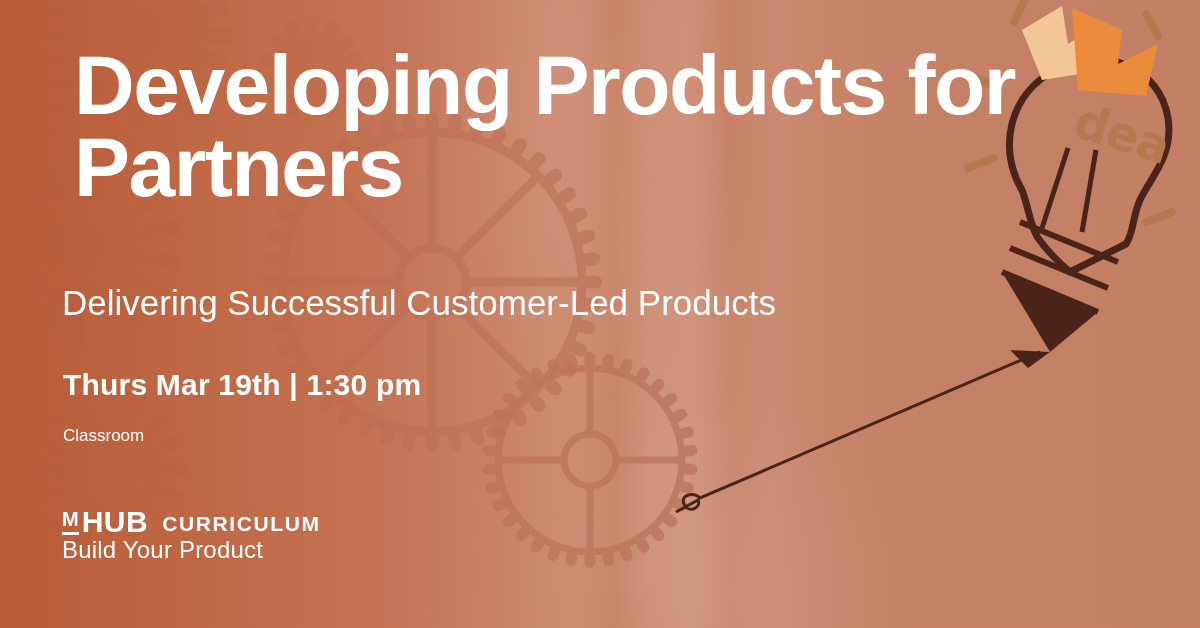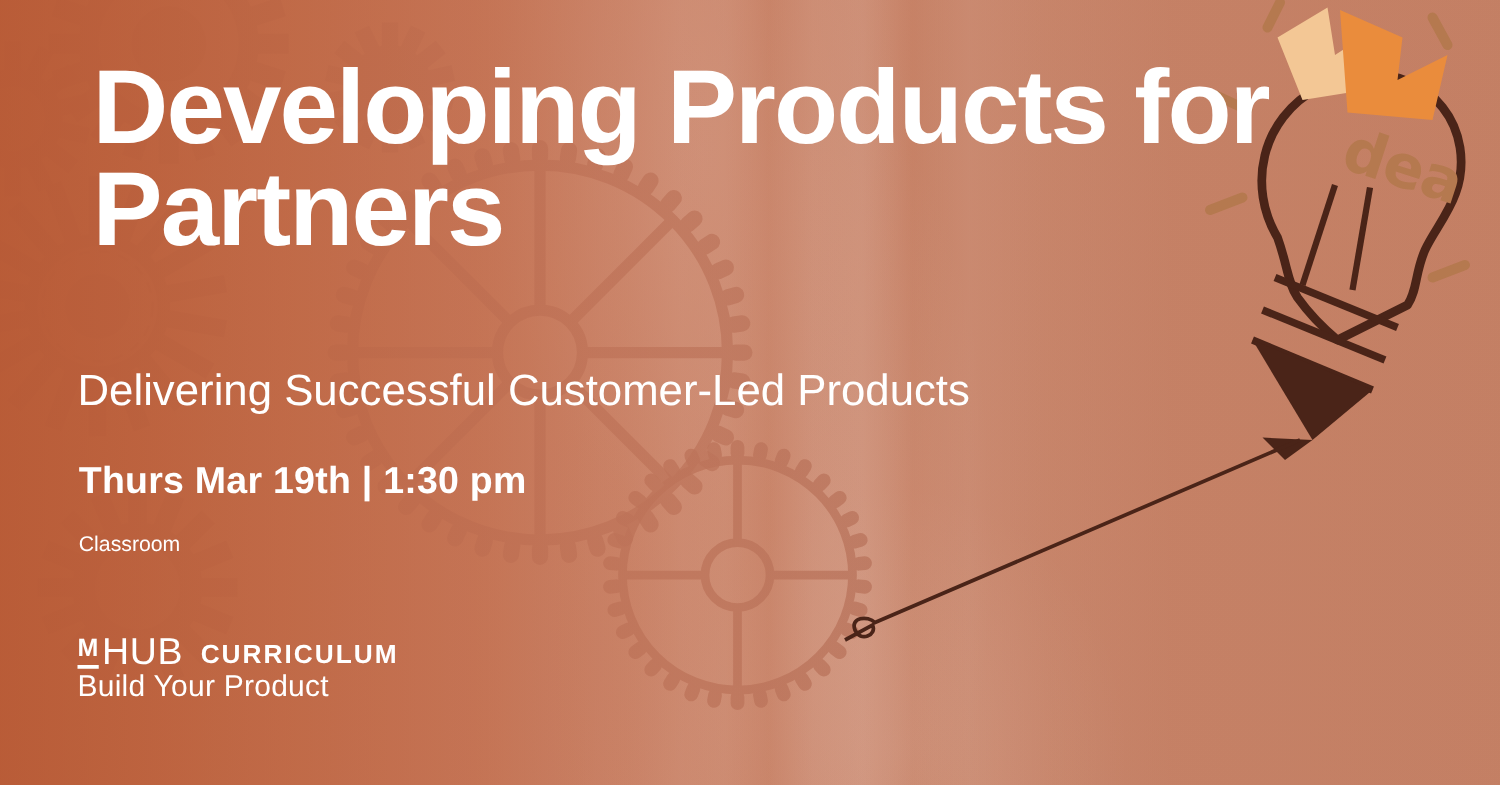--- a/index.html
+++ b/index.html
@@ -81,21 +81,21 @@
     font-size: 84px;
     font-weight: 700;
     line-height: 0.98;
     letter-spacing: -1.5px;
     white-space: pre-line;
     margin-left: 16px;
   }
   .subtitle {
     position: absolute;
     left: 62px;
-    top: 293px;
+    top: 283px;
     color: #ffffff;
     font-size: 35px;
     font-weight: 300;
     letter-spacing: 0px;
   }
   .datetime {
     position: absolute;
     left: 63px;
     top: 368px;
     color: #ffffff;
@@ -145,21 +145,21 @@
     letter-spacing: 0px;
     text-align: center;
   }
   .logo-m-bar {
     height: 3px;
     background: #ffffff;
     margin-top: 3px;
   }
   .logo-hub {
     font-size: 30px;
-    font-weight: 400;
+    font-weight: 700;
     line-height: 0.95;
     letter-spacing: 0.5px;
   }
   .logo-curriculum {
     color: #ffffff;
     font-size: 21px;
     font-weight: 700;
     letter-spacing: 1.6px;
     line-height: 1;
     padding-bottom: 2px;

